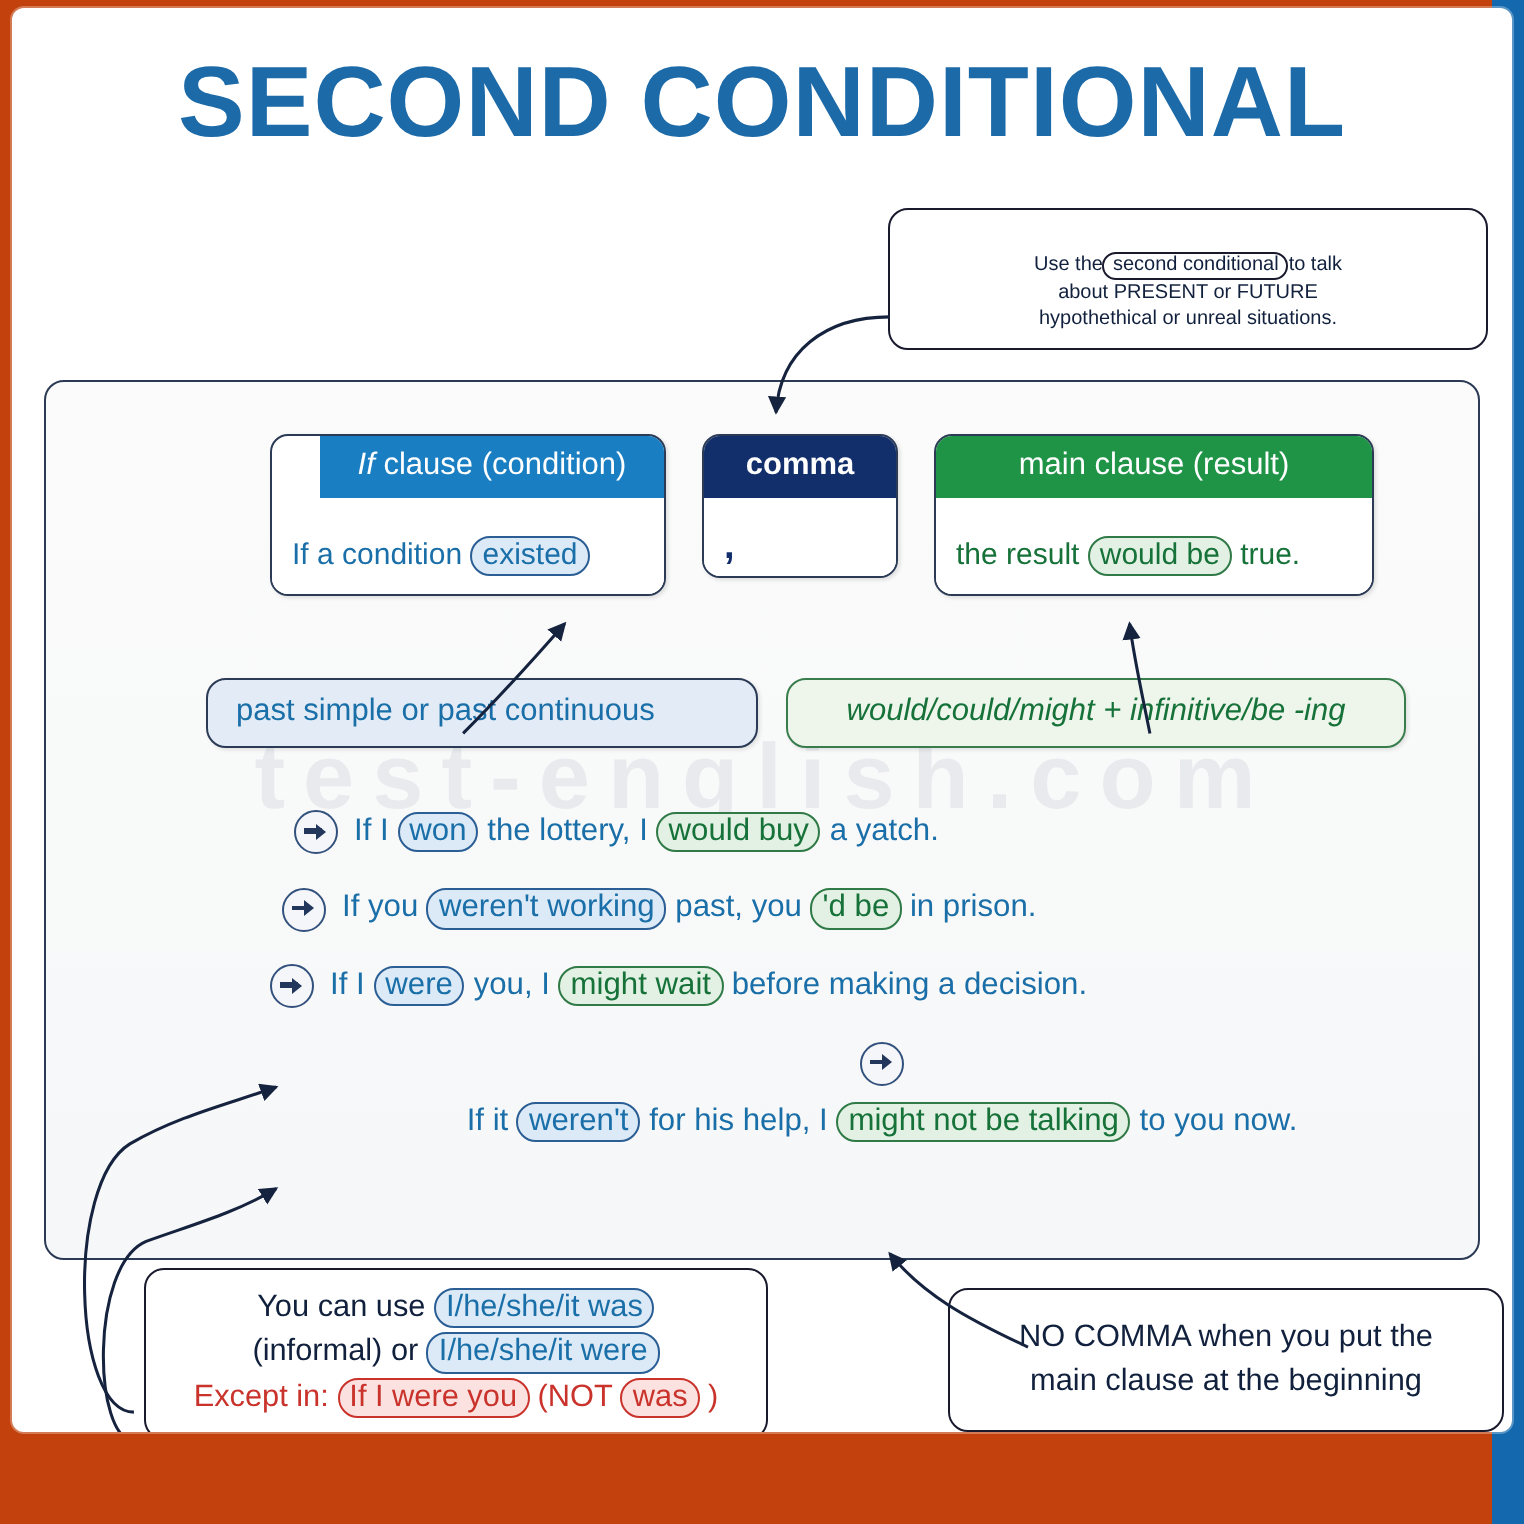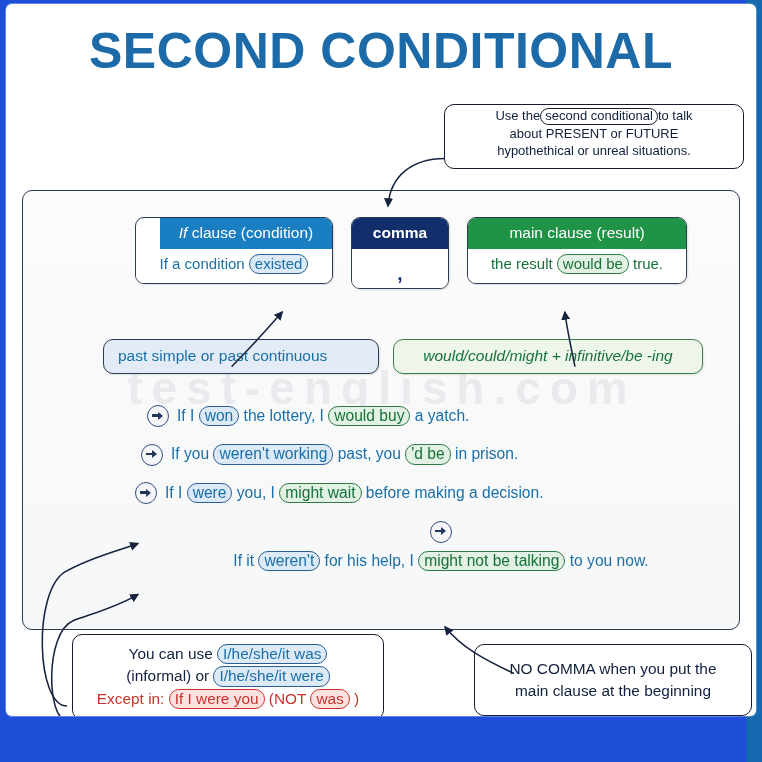--- a/index.html
+++ b/index.html
@@ -5,21 +5,21 @@
   html,body{margin:0;padding:0;}
   body{
     width:762px;height:762px;
     background:#1469ae;
     font-family:"Liberation Sans",sans-serif;
     overflow:hidden;
   }
   #page{
     position:relative;
     width:746px;height:762px;
-    background:#1d4ed8;
+    background:#c2410c;
   }
   
   .card{
     position:absolute;
     left:6px;top:4px;
     width:750px;height:712px;
     background:#ffffff;
     border-radius:6px;
     box-shadow:0 0 0 1px rgba(255,255,255,.3);
     overflow:hidden;
@@ -46,27 +46,27 @@
     color:rgba(120,140,160,.13);
     pointer-events:none;
     white-space:nowrap;
   }
   
   .callout-top{
     position:absolute;
     left:438px;top:100px;
     width:300px;
     box-sizing:border-box;
-    padding:2px 10px 8px;
+    padding:21px 10px 8px;
     background:#fff;
     border:1.5px solid #1a1a2e;
     border-radius:10px;
     text-align:center;
     color:#11203c;
-    font-size:13px;
+    font-size:10px;
     line-height:1.33;
   }
   .tok-plain{
     display:inline-block;
     border:1.2px solid #1a1a2e;
     border-radius:9px;
     padding:0 4px;
     line-height:1.15;
   }
   
@@ -95,23 +95,23 @@
     box-shadow:1px 1px 2px rgba(0,0,0,.12);
   }
   .col-head{
     padding:6px 10px 7px;
     color:#fff;
     font-size:15.5px;
     text-align:center;
     white-space:nowrap;
   }
   .col-body{
-    padding:5px 10px 9px;
+    padding:19px 10px 9px;
     font-size:15px;
-    text-align:center;
+    text-align:left;
     white-space:nowrap;
     background:#fff;
   }
   .c-if{width:196px;}
   .c-if .col-head{background:#1a7ec2;margin-left:24px;}
   .c-if .col-body{color:#1a6fa8;}
   .c-if .col-head i{font-style:italic;}
   .c-comma{width:96px;}
   .c-comma .col-head{background:#132f6b;font-weight:bold;}
   .c-comma .col-body{color:#132f6b;font-weight:bold;font-size:19px;padding-top:14px;padding-bottom:3px;}

